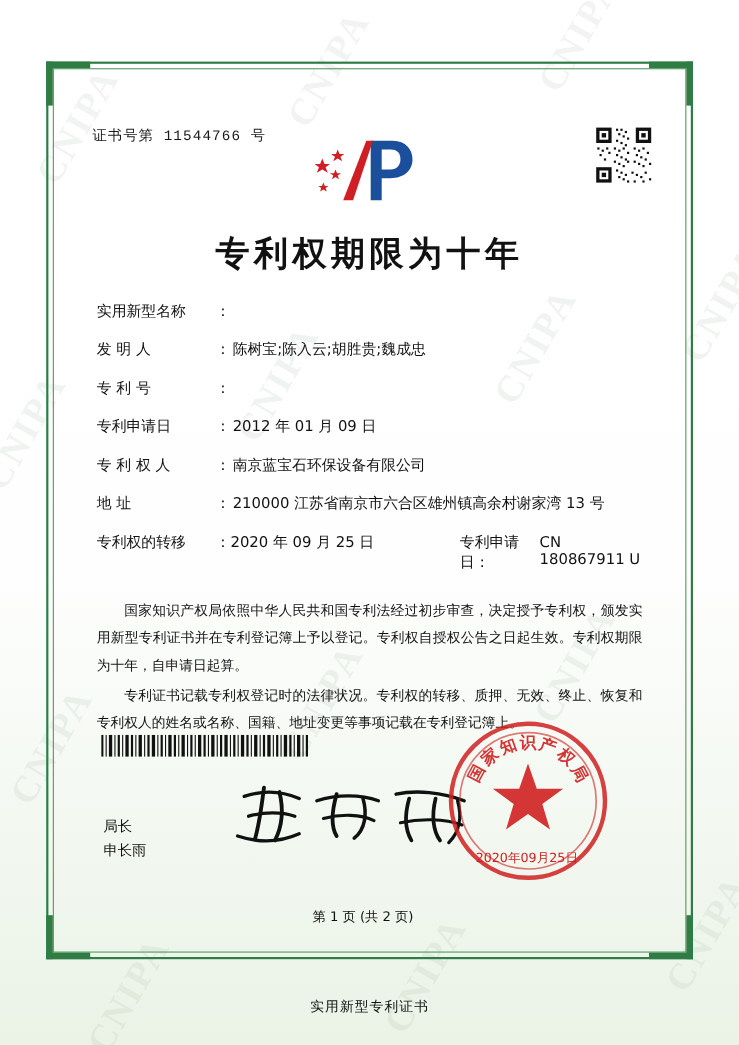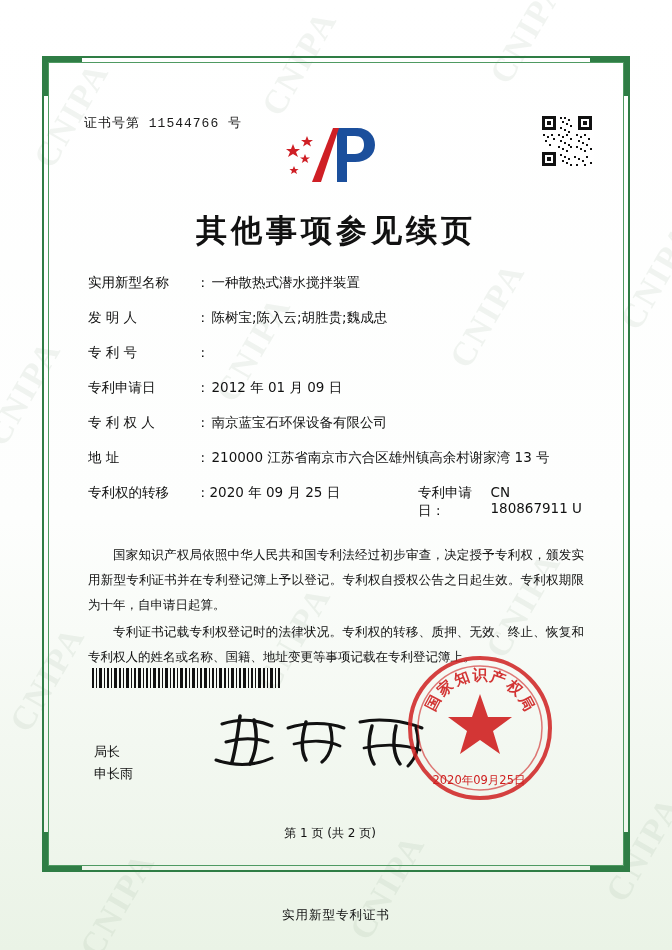--- a/index.html
+++ b/index.html
@@ -359,28 +359,27 @@
         <path d="M52 4 L58 4 L40 58 L31 58 Z" fill="#cf1f25"></path>
         <g fill="#cf1f25">
           <polygon points="12,20 14,25 19,25 15,28 17,33 12,30 7,33 9,28 5,25 10,25"></polygon>
           <polygon points="26,12 27.6,16 32,16 28.5,18.5 30,22.5 26,20 22,22.5 23.5,18.5 20,16 24.4,16"></polygon>
           <polygon points="24,30 25.4,33.5 29,33.5 26,35.6 27.2,39 24,37 20.8,39 22,35.6 19,33.5 22.6,33.5"></polygon>
           <polygon points="13,42 14.3,45 17.6,45 15,46.9 16,50 13,48.2 10,50 11,46.9 8.4,45 11.7,45"></polygon>
         </g>
       </svg>
     </div>
 
-    <div class="title">其他事项参见续页</div>
+    <div class="title">专利权期限为十年</div>
 
     <div class="fields">
 
       <div class="field">
         <span class="lbl">实用新型名称</span>
         <span class="colon">：</span>
-        <span class="val">一种散热式潜水搅拌装置</span>
       </div>
 
       <div class="field">
         <span class="lbl spread">发 明 人</span>
         <span class="colon">：</span>
         <span class="val">陈树宝;陈入云;胡胜贵;魏成忠</span>
       </div>
 
       <div class="field">
         <span class="lbl spread">专 利 号</span>

